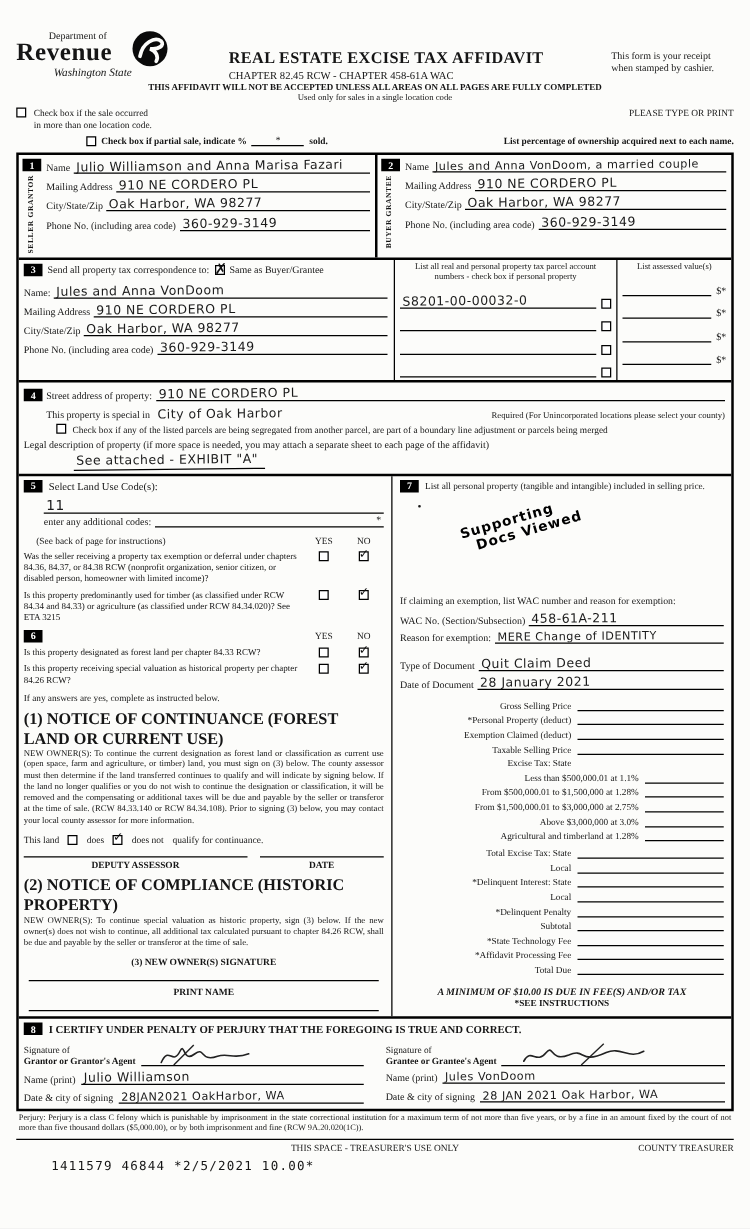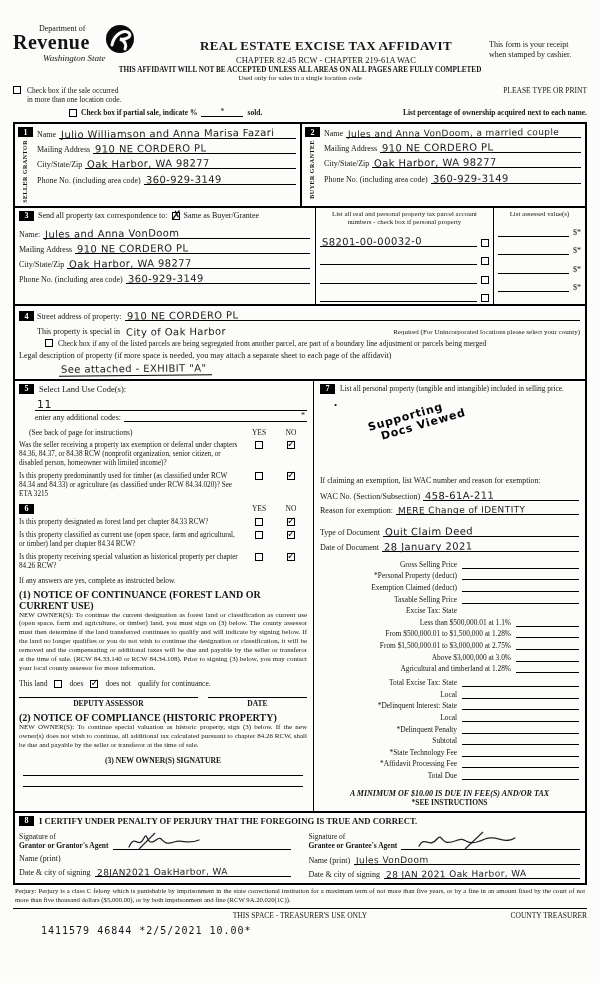--- a/index.html
+++ b/index.html
@@ -13,21 +13,21 @@
   .bold { font-weight: bold; }
   .ctr { text-align: center; }
 
   
   .hdr { display:flex; align-items:flex-start;gap:20px; }
   .logo { width: 150px; flex:none; position:relative; }
   .logo-dept { font-size: 8px; margin-left: 26px; }
   .logo-rev { font-size: 20px; font-weight: bold; letter-spacing: 0.5px; line-height: 0.9; }
   .logo-state { font-style: italic; font-size: 9px; margin-left: 30px; margin-top:2px; }
   .logo-mark { position:absolute; left: 92px; top: 0px; }
-  .hdr-c { flex: 1; text-align: center; padding-top: 14px; }
+  .hdr-c { flex: 1; padding-top: 14px; }
   .hdr-title { font-size: 13px; font-weight: bold; letter-spacing: 0.3px; }
   .hdr-chap { font-size: 8.5px; margin-top: 1px; }
   .hdr-r { width: 98px; flex: none; font-size: 8px; padding-top: 16px; line-height: 1.25; }
   .hdr-warn { text-align:center; font-weight: bold; font-size: 7.2px; margin-top: 1px; }
   .hdr-use { text-align:center; font-size: 7px; }
 
   
   .cb { width: 8px; height: 8px; border: 1px solid #000; display: inline-block; position: relative; flex: none; background: #fff; }
   .cb.chk::after { content: "✓"; position: absolute; top: -4px; left: -1px; font-size: 10px; font-family: "DejaVu Sans", sans-serif; color:#111; }
   .cb.xmark::after { content: "✗"; position: absolute; top: -5px; left: -1px; font-size: 12px; font-weight:bold; font-family: "DejaVu Sans", sans-serif; color:#111; }
@@ -74,21 +74,21 @@
   
   .cols { display: flex; border-top: 2px solid #000; }
   .colL { width: 299px; flex: none; border-right: 1px solid #000; padding: 3px 6px 4px 4px; }
   .colR { flex: 1; padding: 3px 6px 4px 6px; }
 
   .qhead { display: flex; font-size: 7.5px; font-weight: normal; margin-top: 6px; }
   .qcol { width: 32px; flex: none; text-align: center; display:flex; justify-content:center; align-items:flex-start; }
   .qrow { display: flex; margin-top: 4px; justify-content: flex-end; }
   .qtext { flex: 1; font-size: 7.2px; line-height: 1.25; padding-right: 2px; }
 
-  .notice-t { font-weight: bold; font-size: 10px; margin-top: 4px; }
+  .notice-t { font-weight: bold; font-size: 13px; margin-top: 4px; }
   .notice-b { font-size: 7px; line-height: 1.28; text-align: justify; }
 
   .sigline2 { display:flex; gap: 10px; margin-top: 9px; font-size: 7.5px; font-weight: bold; text-align:center; }
   .sigline2 > div { border-top: 1px solid #000; padding-top: 1px; }
 
   
   .mrow { display: flex; align-items: flex-end; margin-top: 2.6px; font-size: 7.4px; }
   .mlabel { width: 142px; flex: none; text-align: right; padding-right: 5px; }
   .mlabel.w2 { width: 196px; }
   .mline { flex: 1; border-bottom: 1px solid #000; height: 9px; }
@@ -126,21 +126,21 @@
       <span class="logo-mark">
         <svg width="30" height="30" viewBox="0 0 30 30">
           <circle cx="15" cy="15" r="14" fill="#0a0a0a"></circle>
           <path d="M7 21 C9 10, 19 5, 24 9 C27 12, 22 16, 15 15 C20 17, 22 21, 20 25" stroke="#fcfcfa" stroke-width="3" fill="none" stroke-linecap="round"></path>
         </svg>
       </span>
       <div class="logo-state">Washington State</div>
     </div>
     <div class="hdr-c">
       <div class="hdr-title">REAL ESTATE EXCISE TAX AFFIDAVIT</div>
-      <div class="hdr-chap">CHAPTER 82.45 RCW - CHAPTER 219-61A WAC</div>
+      <div class="hdr-chap">CHAPTER 82.45 RCW - CHAPTER 458-61A WAC</div>
     </div>
     <div class="hdr-r">
       <div>This form is your receipt</div>
       <div>when stamped by cashier.</div>
     </div>
   </div>
   <div class="hdr-warn">THIS AFFIDAVIT WILL NOT BE ACCEPTED UNLESS ALL AREAS ON ALL PAGES ARE FULLY COMPLETED</div>
   <div class="hdr-use">Used only for sales in a single location code</div>
 
   <div class="preamble">
@@ -355,29 +355,20 @@
         <div class="qrow">
           <span class="qtext">Is this property designated as forest land per chapter 84.33 RCW?</span>
           <span class="qcol">
               <span class="cb"></span>
             </span>
           <span class="qcol">
               <span class="cb chk"></span>
             </span>
         </div>
         <div class="qrow">
-          <span class="qtext">Is this property classified as current use (open space, farm and agricultural, or timber) land per chapter 84.34 RCW?</span>
-          <span class="qcol">
-              <span class="cb"></span>
-            </span>
-          <span class="qcol">
-              <span class="cb chk"></span>
-            </span>
-        </div>
-        <div class="qrow">
           <span class="qtext">Is this property receiving special valuation as historical property per chapter 84.26 RCW?</span>
           <span class="qcol">
               <span class="cb"></span>
             </span>
           <span class="qcol">
               <span class="cb chk"></span>
             </span>
         </div>
 
         <div style="font-size:7.4px; margin-top:5px;">If any answers are yes, complete as instructed below.</div>
@@ -396,20 +387,21 @@
         <div class="sigline2">
           <div style="flex:1.8">DEPUTY ASSESSOR</div>
           <div style="flex:1">DATE</div>
         </div>
 
         <div class="notice-t">(2) NOTICE OF COMPLIANCE (HISTORIC PROPERTY)</div>
         <div class="notice-b">NEW OWNER(S): To continue special valuation as historic property, sign (3) below. If the new owner(s) does not wish to continue, all additional tax calculated pursuant to chapter 84.26 RCW, shall be due and payable by the seller or transferor at the time of sale.</div>
 
         <div class="ctr bold" style="font-size:7.6px; margin-top:6px;">(3) NEW OWNER(S) SIGNATURE</div>
         <div style="border-bottom:1px solid #000; height:11px; margin:0 4px;"></div>
+        <div class="ctr bold" style="font-size:7.6px; margin-top:4px;">PRINT NAME</div>
         <div style="border-bottom:1px solid #000; height:11px; margin:0 4px;"></div>
       </div>
 
       <div class="colR">
         <div class="row" style="gap:5px; align-items:flex-start;">
           <span class="badge">7</span>
           <span style="font-size:7.4px">List all personal property (tangible and intangible) included in selling price.</span>
         </div>
         <div class="row" style="margin-top:6px; height:52px;">
           <span style="margin-left:14px; font-size:9px;">•</span>
@@ -535,20 +527,21 @@
             </span>
             <span class="sigbox">
               <svg width="96" height="20" viewBox="0 0 96 20">
                 <path d="M4 16 C10 2 13 19 19 7 C23 -1 21 17 31 9 C39 3 35 16 49 11 C58 8 62 14 74 9" stroke="#222" stroke-width="1.3" fill="none" stroke-linecap="round"></path>
                 <path d="M14 18 L30 2" stroke="#222" stroke-width="1.1" fill="none"></path>
               </svg>
             </span>
           </div>
           <div class="s8row">
             <span>Name (print)</span>
+            <span class="fline"><span class="hw">Julio Williamson</span></span>
           </div>
           <div class="s8row">
             <span>Date &amp; city of signing</span>
             <span class="fline"><span class="hw sm">28JAN2021   OakHarbor, WA</span></span>
           </div>
         </div>
         <div class="s8col">
           <div class="s8row">
             <span class="s8lbl">
               <span>Signature of</span><br><span class="bold">Grantee or Grantee's Agent</span>

